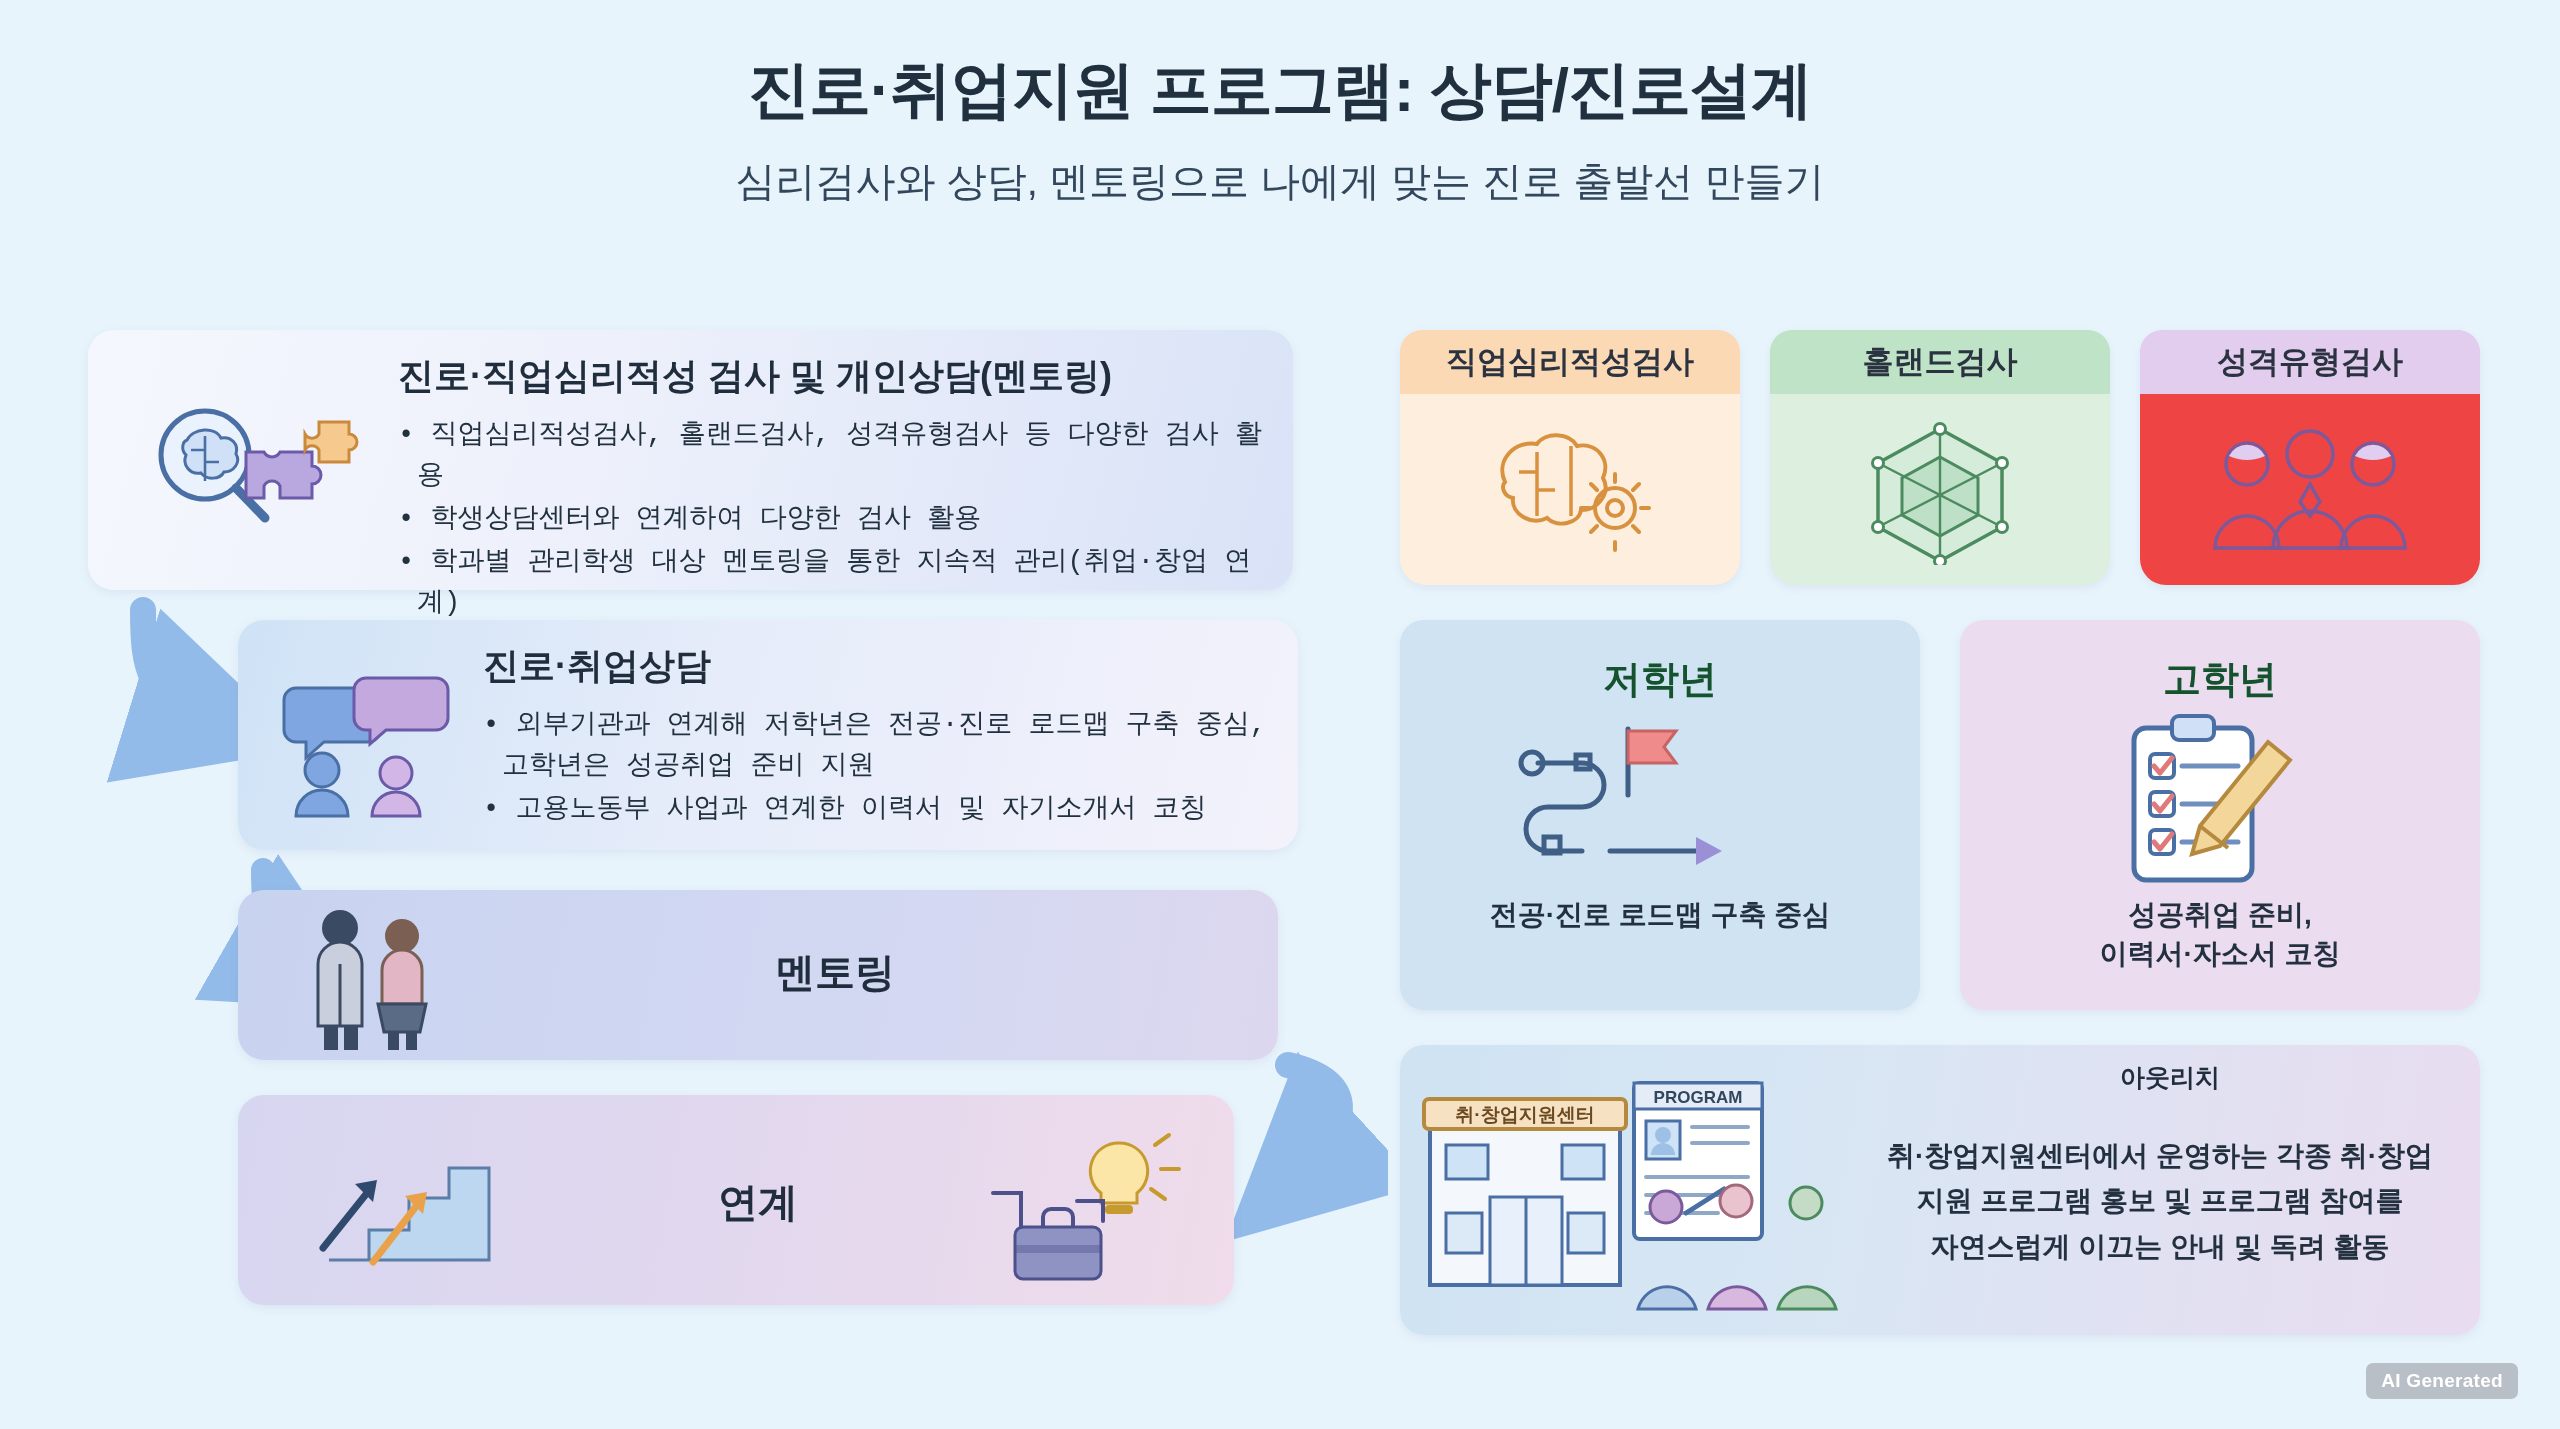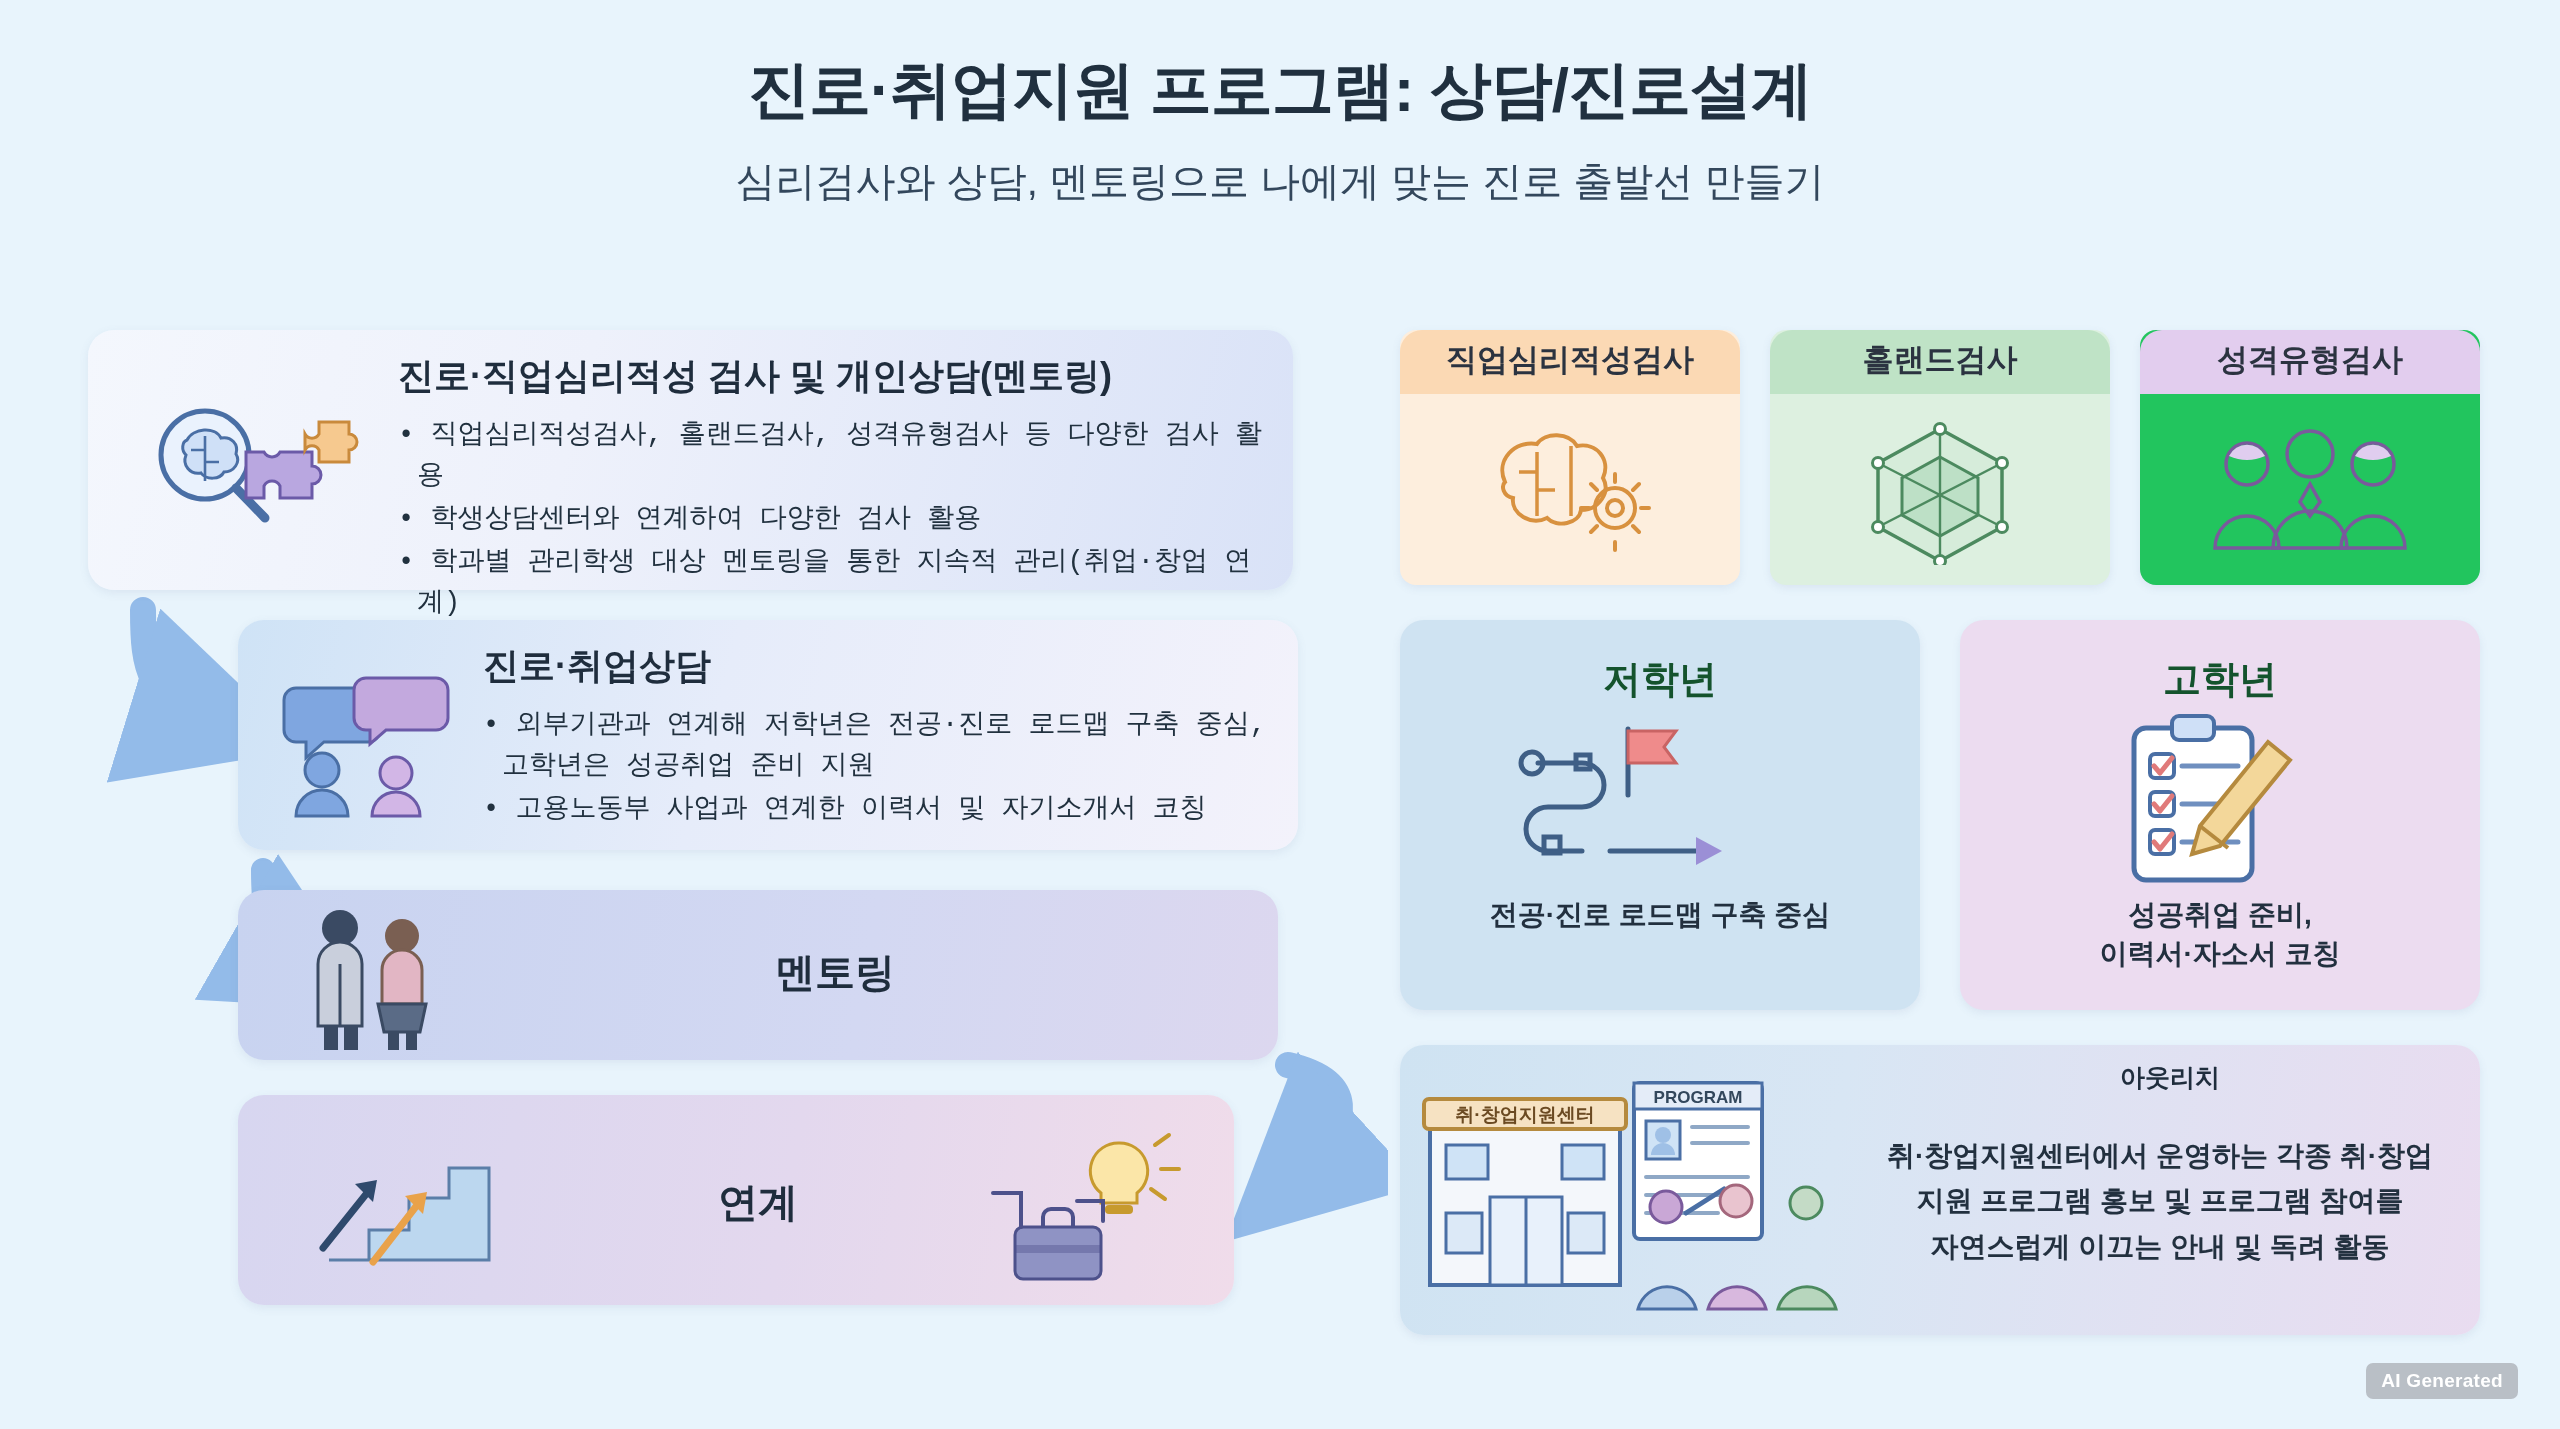--- a/index.html
+++ b/index.html
@@ -207,25 +207,24 @@
     left: 0;
     top: 10px;
     width: 1080px;
     height: 255px;
     display: flex;
     justify-content: space-between;
   }
   .test-card {
     width: 340px;
     height: 255px;
-    border-radius: 16px;
+    border-radius: 26px;
     position: relative;
     box-sizing: border-box;
     box-shadow: 0 3px 9px rgba(90, 110, 150, 0.10);
-    font-family: Liberation Mono, monospace;
   }
   .test-card .tc-label {
     position: absolute;
     top: 0;
     left: 0;
     width: 100%;
     height: 64px;
     line-height: 64px;
     text-align: center;
     font-size: 31px;
@@ -240,21 +239,21 @@
     width: 100%;
     height: 175px;
     display: flex;
     align-items: center;
     justify-content: center;
   }
   .tc-orange { background: #fdeedd; }
   .tc-orange .tc-label { background: #fbd9b4; }
   .tc-green { background: #ddf0e0; }
   .tc-green .tc-label { background: #bfe3c6; }
-  .tc-purple { background: #22c55e; }
+  .tc-purple { background: #ef4444; }
   .tc-purple .tc-label { background: #e2cdee; }
 
   .grade-row {
     position: absolute;
     left: 0;
     top: 300px;
     width: 1080px;
     height: 390px;
   }
   .grade-card {

